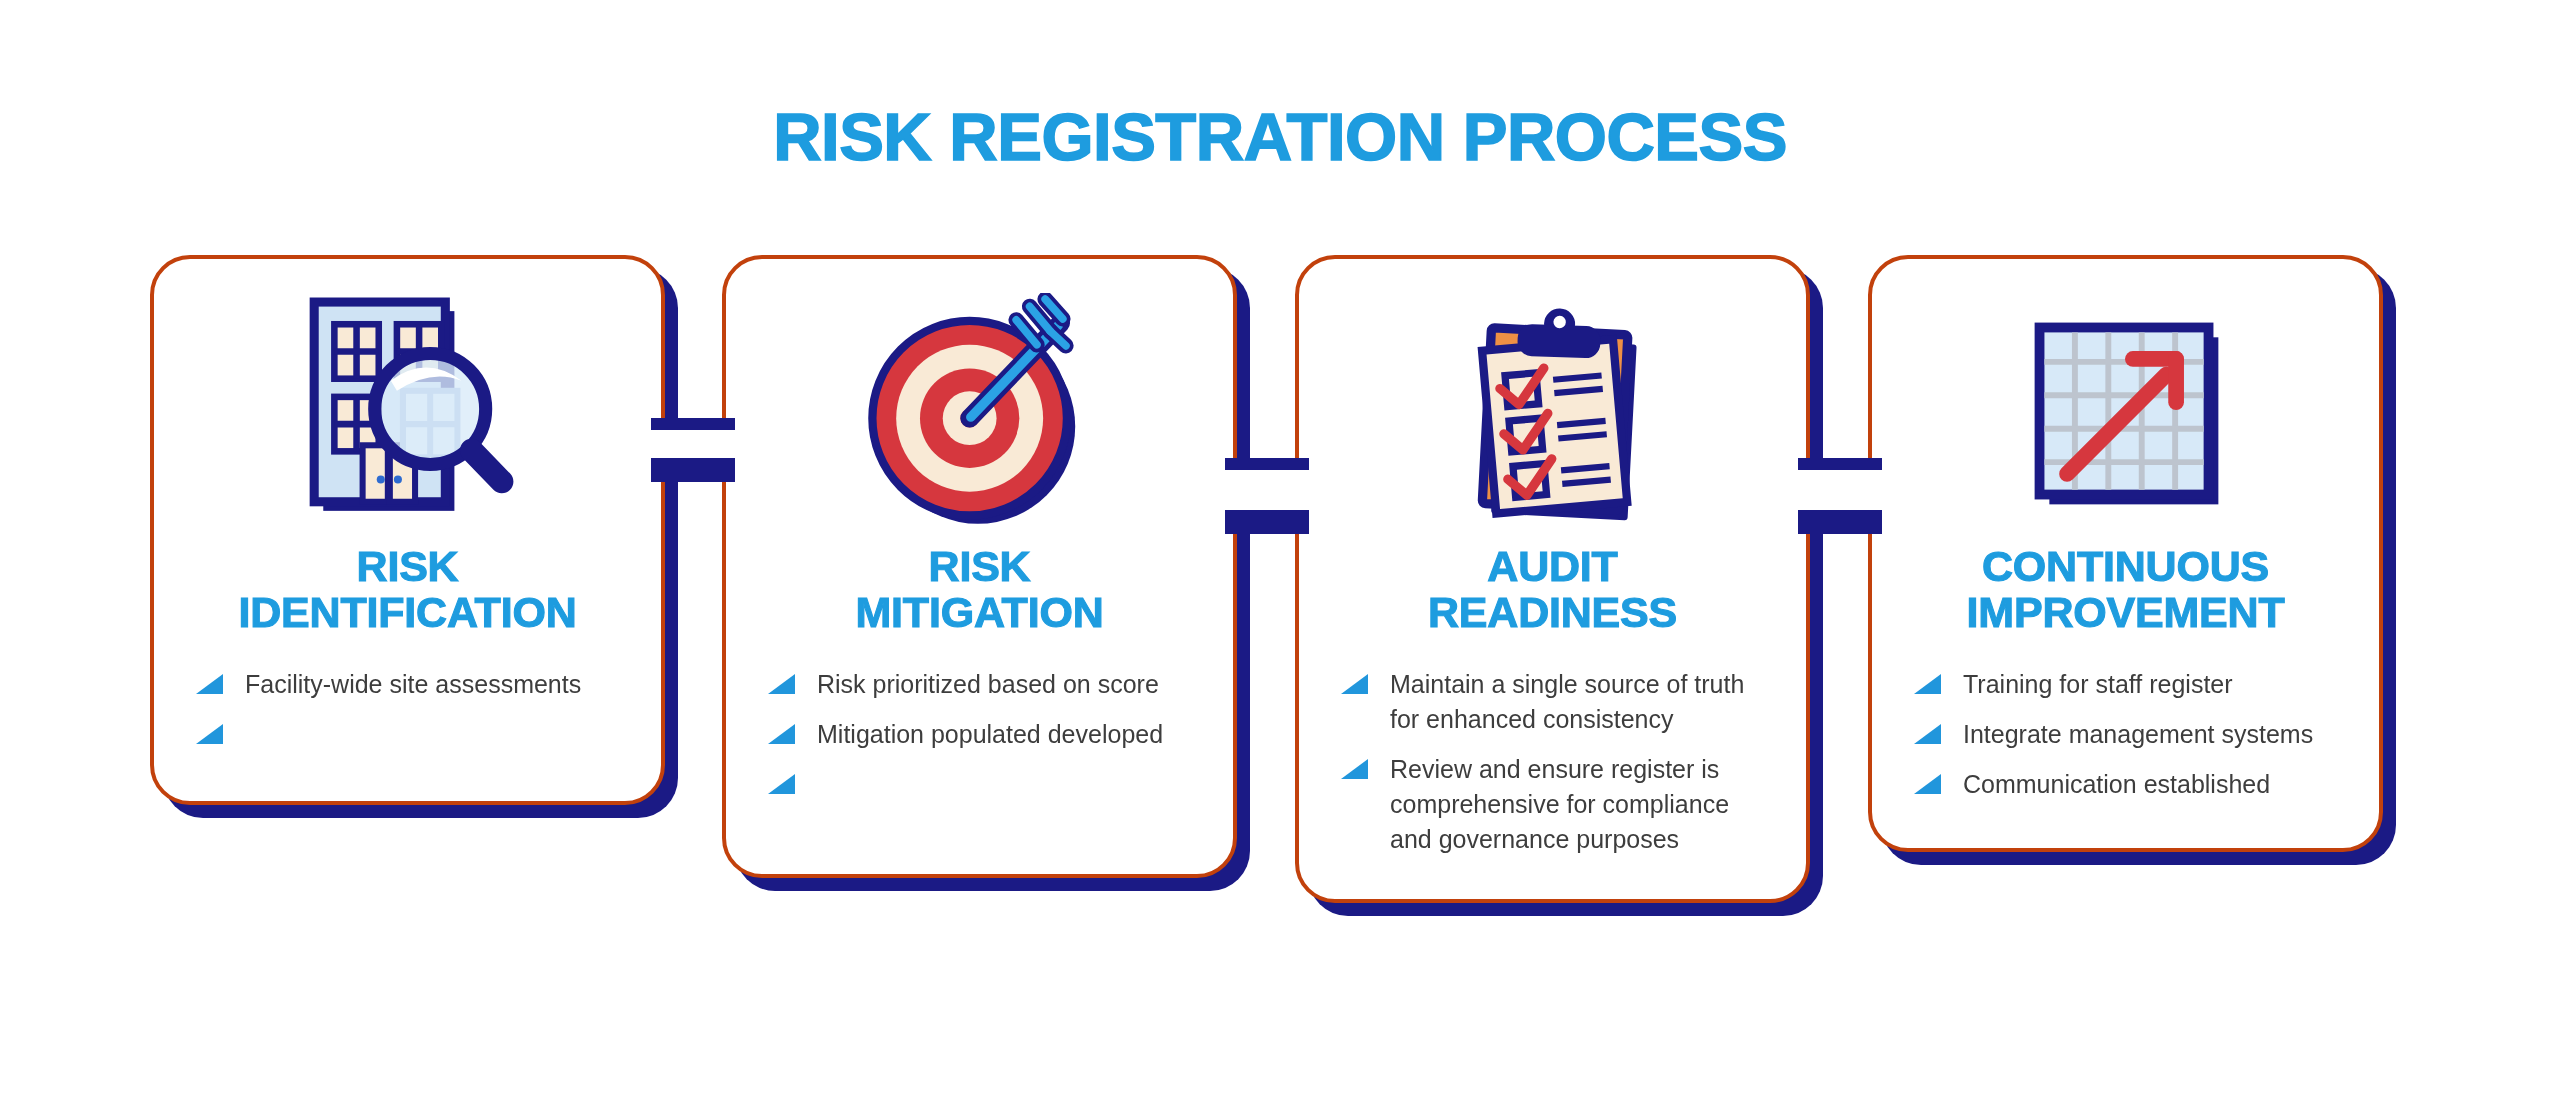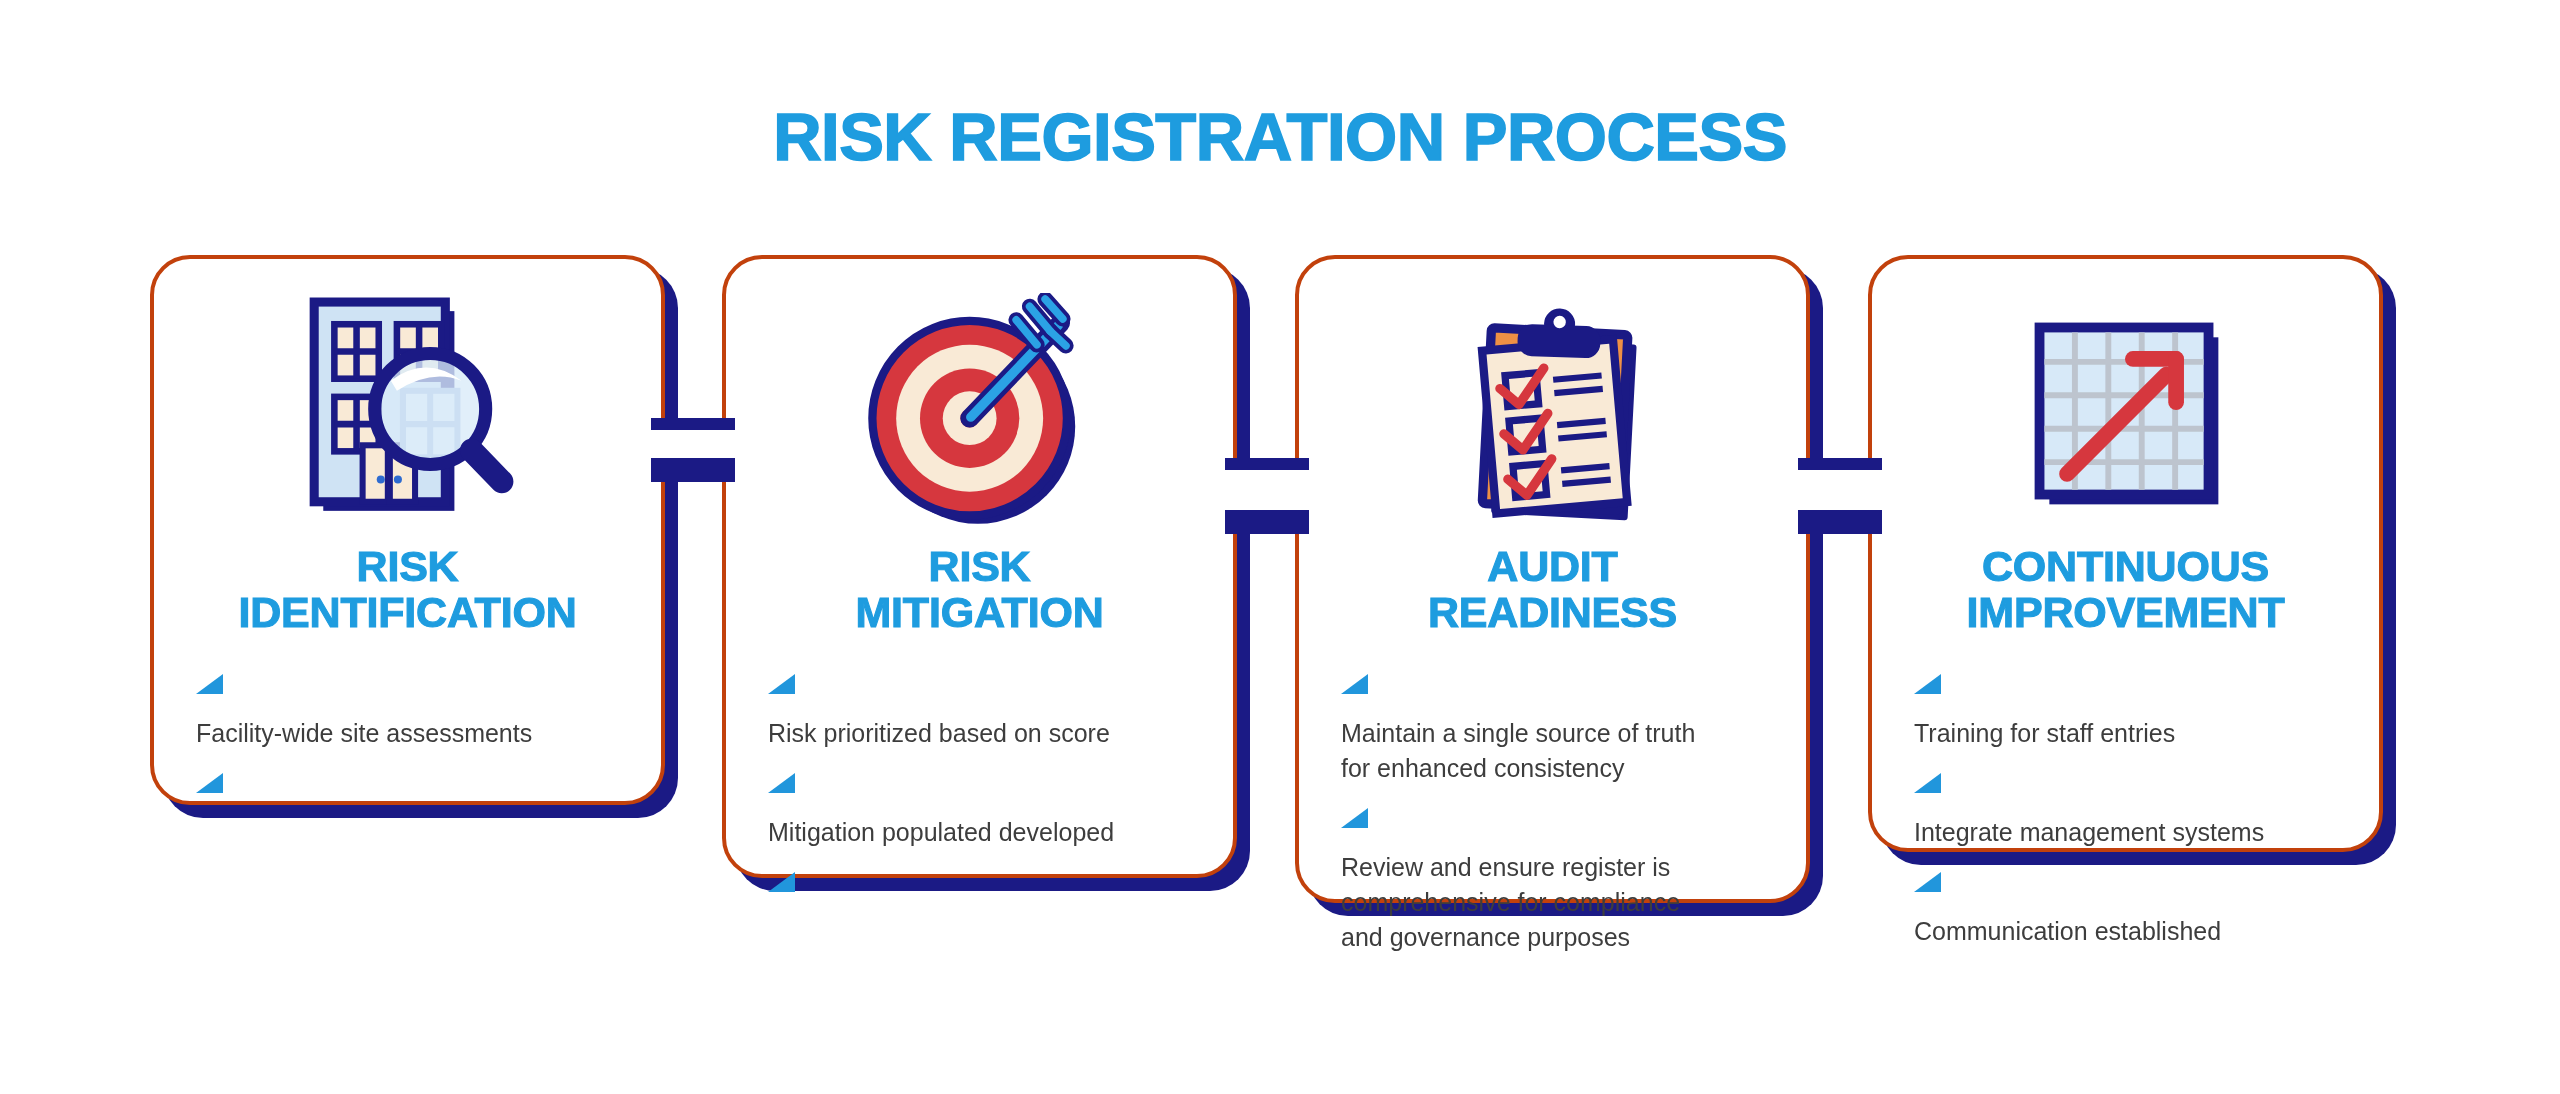--- a/index.html
+++ b/index.html
@@ -19,21 +19,21 @@
       box-shadow:0 12px 0 0 #1B1A85;z-index:5;}
   .b12{left:651px;top:418px;height:52px;}
   .b23{left:1225px;top:458px;height:64px;}
   .b34{left:1798px;top:458px;height:64px;}
   .icon-wrap{position:absolute;top:14px;left:0;right:0;height:278px;
       display:flex;align-items:center;justify-content:center;}
   .card-title{position:absolute;top:284px;left:0;right:0;margin:0;text-align:center;
       white-space:pre-line;font-size:43px;line-height:46px;font-weight:700;
       letter-spacing:-0.2px;color:#1E9CDF;-webkit-text-stroke:1.1px #1E9CDF;}
   .bullets{position:absolute;top:408px;left:42px;right:20px;margin:0;padding:0;list-style:none;}
-  .bullets li{display:flex;align-items:flex-start;gap:22px;margin:0 0 15px 0;flex-direction:column;}
+  .bullets li{display:flex;align-items:flex-start;gap:22px;margin:0 0 15px 0;}
   .tri{flex:none;width:27px;height:20px;margin-top:7px;background:#2196DC;
       clip-path:polygon(0% 100%,100% 0%,100% 100%);}
   .btxt{font-size:25px;line-height:35px;color:#3D3D3D;white-space:pre-line;}
 </style>
 </head>
 <body>
 
 <div id="stage">
 
   <h1 class="page-title">RISK REGISTRATION PROCESS</h1>
@@ -203,21 +203,21 @@
           <line x1="122" y1="61" x2="166" y2="61"></line>
           <line x1="166" y1="61" x2="166" y2="105"></line>
         </g>
       </svg>
     </div>
     <h2 class="card-title">CONTINUOUS
 IMPROVEMENT</h2>
     <ul class="bullets">
         <li>
           <span class="tri"></span>
-          <span class="btxt">Training for staff entries</span>
+          <span class="btxt">Training for staff register</span>
         </li>
         <li>
           <span class="tri"></span>
           <span class="btxt">Integrate management systems</span>
         </li>
         <li>
           <span class="tri"></span>
           <span class="btxt">Communication established</span>
         </li>
       </ul>

